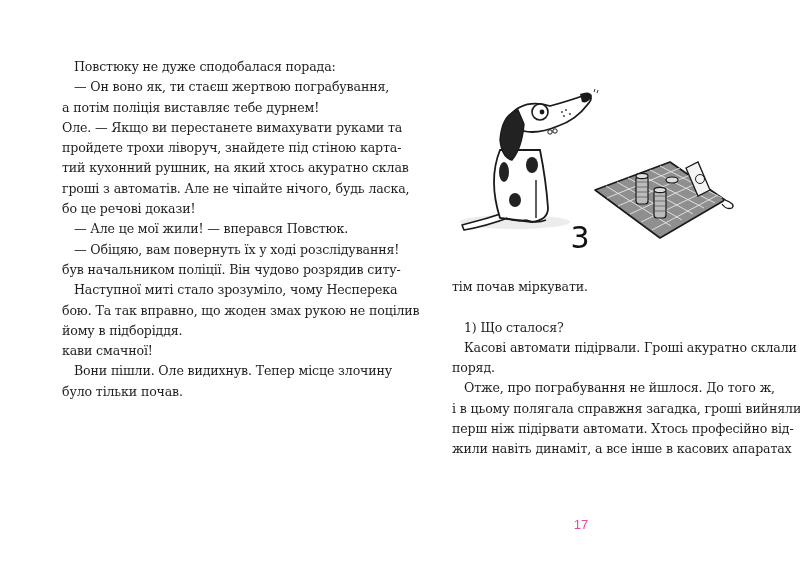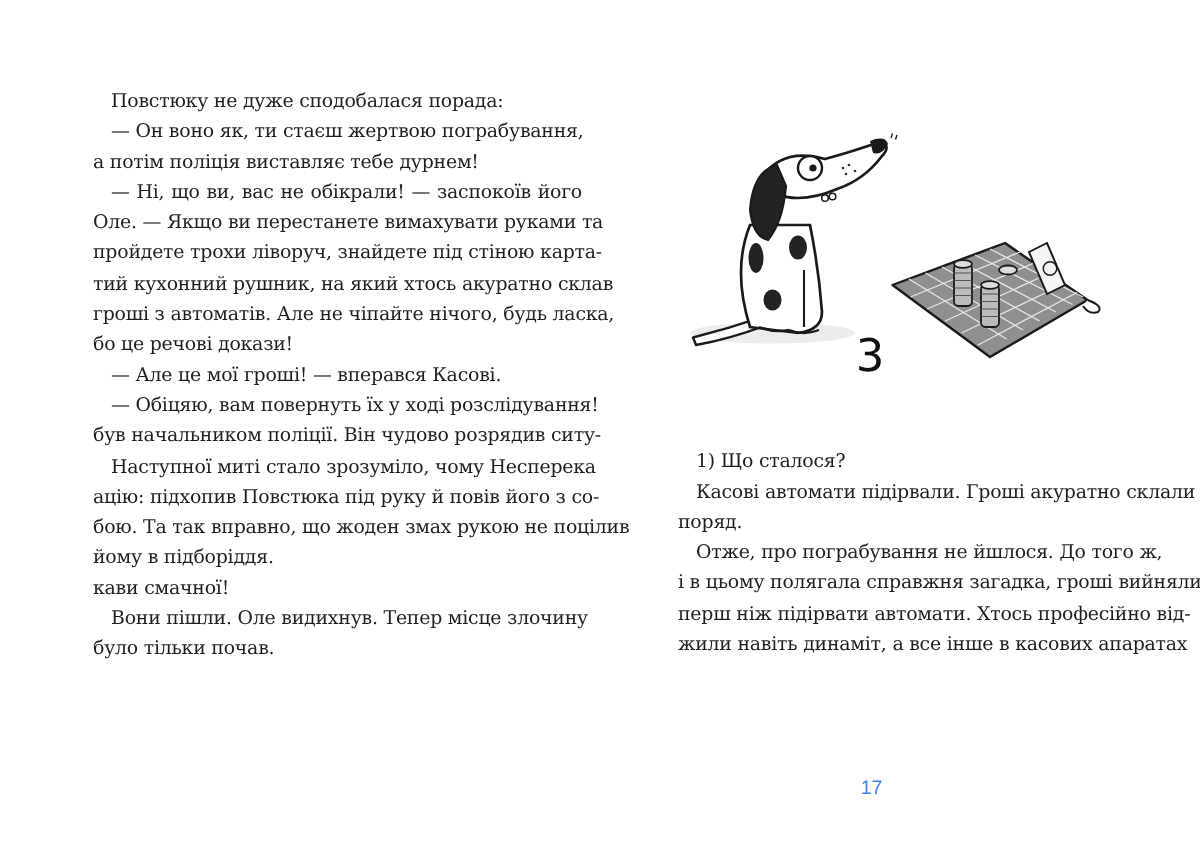--- a/index.html
+++ b/index.html
@@ -18,42 +18,40 @@
   .line.last { text-align-last: left; }
   .line.indent { padding-left: 12px; }
   .blank { display: block; height: 20.3px; }
   .illustration { position: absolute; left: 60px; top: 80px; width: 290px; height: 170px; }
   .chapter-num {
     position: absolute; left: 160px; top: 220px; width: 40px; text-align: center;
     font-family: "DejaVu Sans", "Liberation Sans", sans-serif; font-size: 30px; font-weight: normal; color: #111;
   }
   .page-number {
     position: absolute; left: 156px; top: 517px; width: 50px; text-align: center;
-    font-family: "Liberation Sans", "DejaVu Sans", sans-serif; font-size: 13px; color: #3b82f6;
+    font-family: "Liberation Sans", "DejaVu Sans", sans-serif; font-size: 13px; color: #ec4899;
   }
 </style>
 </head>
 <body>
 
 <div class="page page-left">
   <div class="col col-left" id="left-col">
       <span class="line indent last">Повстюку не дуже сподобалася порада:</span>
       <span class="line indent">— Он воно як, ти стаєш жертвою пограбування,</span>
       <span class="line last">а потім поліція виставляє тебе дурнем!</span>
-      <span class="line indent">— Ні, що ви, вас не обікрали! — заспокоїв його</span>
       <span class="line">Оле. — Якщо ви перестанете вимахувати руками та</span>
       <span class="line">пройдете трохи ліворуч, знайдете під стіною карта-</span>
       <span class="line">тий кухонний рушник, на який хтось акуратно склав</span>
       <span class="line">гроші з автоматів. Але не чіпайте нічого, будь ласка,</span>
       <span class="line last">бо це речові докази!</span>
-      <span class="line indent last">— Але це мої гроші! — вперався Касові.</span>
+      <span class="line indent last">— Але це мої жили! — вперався Повстюк.</span>
       <span class="line indent">— Обіцяю, вам повернуть їх у ході розслідування!</span>
       <span class="line">був начальником поліції. Він чудово розрядив ситу-</span>
       <span class="line indent">Наступної миті стало зрозуміло, чому Несперека</span>
-      <span class="line">ацію: підхопив Повстюка під руку й повів його з со-</span>
       <span class="line">бою. Та так вправно, що жоден змах рукою не поцілив</span>
       <span class="line last">йому в підборіддя.</span>
       <span class="line last">кави смачної!</span>
       <span class="line indent">Вони пішли. Оле видихнув. Тепер місце злочину</span>
       <span class="line last">було тільки почав.</span>
     </div>
 </div>
 
 <div class="page page-right">
   <svg class="illustration" viewBox="0 0 290 170" xmlns="http://www.w3.org/2000/svg">
@@ -127,20 +125,21 @@
         </g>
 
       <ellipse cx="212" cy="100" rx="6" ry="3" fill="#ddd" stroke="#1a1a1a" stroke-width="1.2"></ellipse>
 
       <path d="M226 88 L 238 82 L 250 110 L 238 116 Z" fill="#f4f4f4" stroke="#1a1a1a" stroke-width="1.3"></path>
       <circle cx="240" cy="99" r="4.5" fill="none" stroke="#1a1a1a" stroke-width="1"></circle>
     </g>
   </svg>
   <div class="chapter-num">3</div>
   <div class="col col-right" id="right-col">
+      <span class="line last">тім почав міркувати.</span>
       <span class="blank"></span>
       <span class="line indent last">1) Що сталося?</span>
       <span class="line indent">Касові автомати підірвали. Гроші акуратно склали</span>
       <span class="line last">поряд.</span>
       <span class="line indent">Отже, про пограбування не йшлося. До того ж,</span>
       <span class="line">і в цьому полягала справжня загадка, гроші вийняли,</span>
       <span class="line">перш ніж підірвати автомати. Хтось професійно від-</span>
       <span class="line">жили навіть динаміт, а все інше в касових апаратах</span>
     </div>
   <div class="page-number">17</div>

